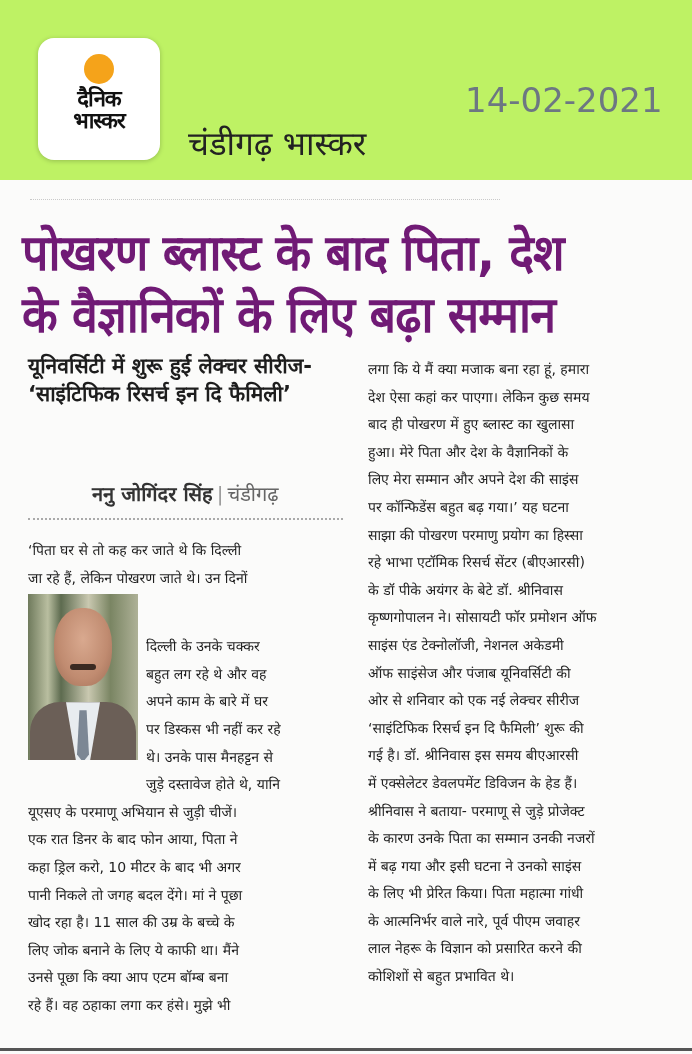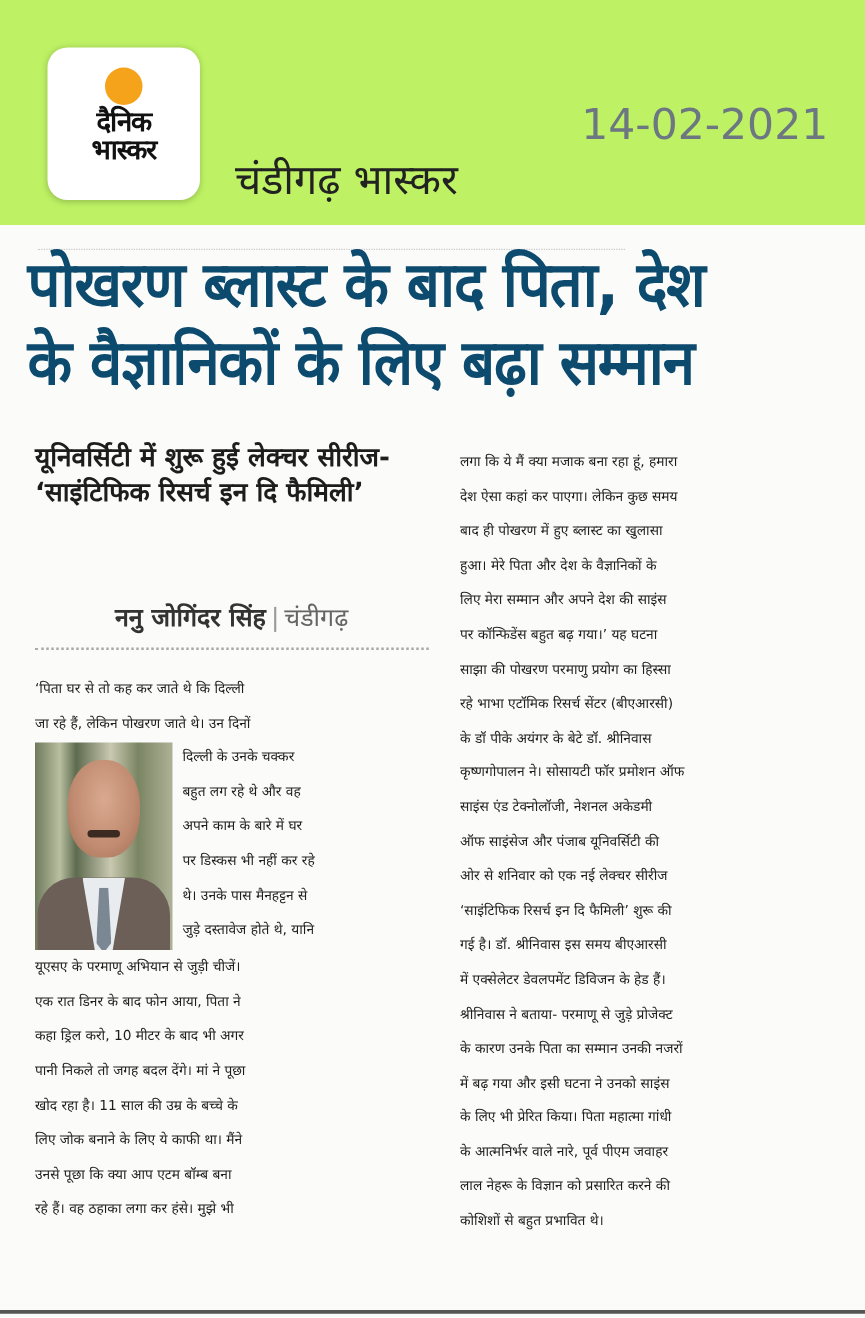--- a/index.html
+++ b/index.html
@@ -45,23 +45,23 @@
     
     .clip {
       position: absolute; left: 0; top: 180px; width: 692px; height: 874px;
       background: #fbfbfa;
     }
     .clip-top-rule {
       position: absolute; left: 30px; top: 19px; width: 470px; height: 0;
       border-top: 1px dotted #c9c9c9;
     }
     .headline {
-      position: absolute; left: 22px; top: 17px; width: 660px;
+      position: absolute; left: 22px; top: 42px; width: 660px;
       font-family: "DejaVu Sans", sans-serif; font-weight: bold;
-      font-size: 50px; line-height: 62px; color: #0c4a6e;
+      font-size: 50px; line-height: 62px; color: #701a75;
       letter-spacing: -1px; white-space: nowrap;
     }
     .headline div { transform: scaleX(0.93); transform-origin: left; }
 
     .subhead {
       position: absolute; left: 28px; top: 172px; width: 320px;
       font-weight: bold; font-size: 21px; line-height: 28px; color: #1d1d1d;
     }
     .byline {
       position: absolute; left: 92px; top: 300px; width: 240px;
@@ -69,21 +69,21 @@
     }
     .byline .name { font-weight: bold; }
     .byline .sep { color: #999; padding: 0 4px; }
     .byline .place { color: #666; }
     .dotted-divider {
       position: absolute; left: 28px; top: 338px; width: 315px; height: 0;
       border-top: 2px dotted #aaa;
     }
 
     .body-text {
-      font-size: 11px; line-height: 27.6px; color: #1e1e1e;
+      font-size: 14px; line-height: 27.6px; color: #1e1e1e;
       text-align: justify;
     }
     .col-left {
       position: absolute; left: 28px; top: 357px; width: 315px;
     }
     .col-left .line, .col-right .line { display: block; white-space: nowrap; overflow: hidden; }
     .photo-wrap { display: flex; }
     .photo {
       width: 110px; height: 166px; flex: 0 0 110px; margin-top: 2px; margin-right: 8px;
       position: relative; overflow: hidden;
@@ -103,21 +103,21 @@
       background: #6b5f57; border-radius: 30px 30px 0 0;
     }
     .photo .shirt {
       position: absolute; left: 38px; top: 108px; width: 34px; height: 60px;
       background: #e8ecef; clip-path: polygon(0 0, 100% 0, 70% 100%, 30% 100%);
     }
     .photo .tie {
       position: absolute; left: 49px; top: 116px; width: 12px; height: 52px;
       background: #7c8794; clip-path: polygon(20% 0, 80% 0, 100% 85%, 50% 100%, 0 85%);
     }
-    .beside-photo { flex: 1; }
+    .beside-photo { flex: 1; margin-top: 41px; }
 
     .col-right {
       position: absolute; left: 368px; top: 176px; width: 316px;
     }
     .bottom-rule {
       position: absolute; left: 0; top: 868px; width: 692px; height: 3px;
       background: #555;
     }
   </style>
 </head>

